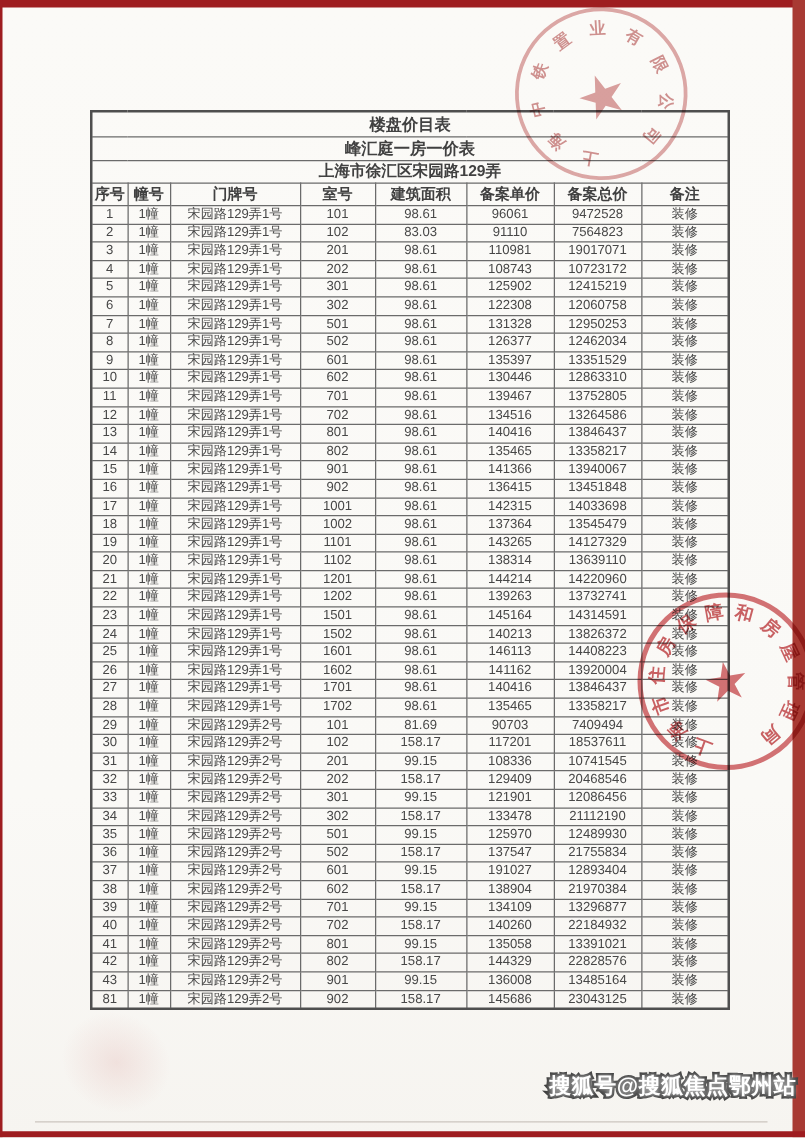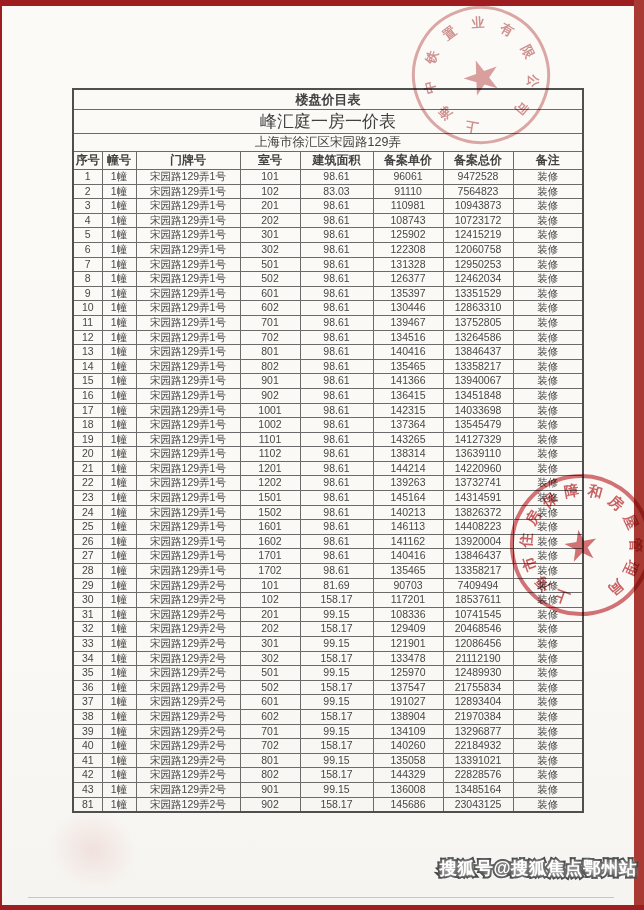--- a/index.html
+++ b/index.html
@@ -20,22 +20,22 @@
     position:absolute; left:72px; top:88px; width:510px;
     border-collapse:collapse; table-layout:fixed;
     color:#414141; background:transparent;
     border:2px solid #4f4f4f;
   }
   #price th, #price td {
     border:1px solid #6b6b6b; text-align:center; vertical-align:middle;
     padding:0; overflow:hidden; white-space:nowrap; font-weight:normal;
   }
   #price tr.t1 th { height:19px; font-size:13px; font-weight:600; }
-  #price tr.t2 th { height:17px; font-size:17px; font-weight:400;margin-left:13px; }
-  #price tr.t3 th { height:16px; font-size:12.5px; font-weight:400; }
+  #price tr.t2 th { height:17px; font-size:13px; font-weight:700;margin-left:13px; }
+  #price tr.t3 th { height:16px; font-size:12.5px; font-weight:700; }
   #price tr.cols th { height:17px; font-size:12px; font-weight:700; }
   #price tbody td { height:13.6px; font-size:10.5px; line-height:13.6px; color:#474747; }
 
   
   .seal {
     position:absolute; border-radius:50%; mix-blend-mode:multiply;
     pointer-events:none;
   }
   .seal .ring-char {
     position:absolute; left:50%; top:50%; width:18px; height:18px;
@@ -142,21 +142,21 @@
           <td>7564823</td>
           <td>装修</td>
         </tr>
         <tr>
           <td>3</td>
           <td>1幢</td>
           <td>宋园路129弄1号</td>
           <td>201</td>
           <td>98.61</td>
           <td>110981</td>
-          <td>10943873</td>
+          <td>19017071</td>
           <td>装修</td>
         </tr>
         <tr>
           <td>4</td>
           <td>1幢</td>
           <td>宋园路129弄1号</td>
           <td>202</td>
           <td>98.61</td>
           <td>108743</td>
           <td>10723172</td>

